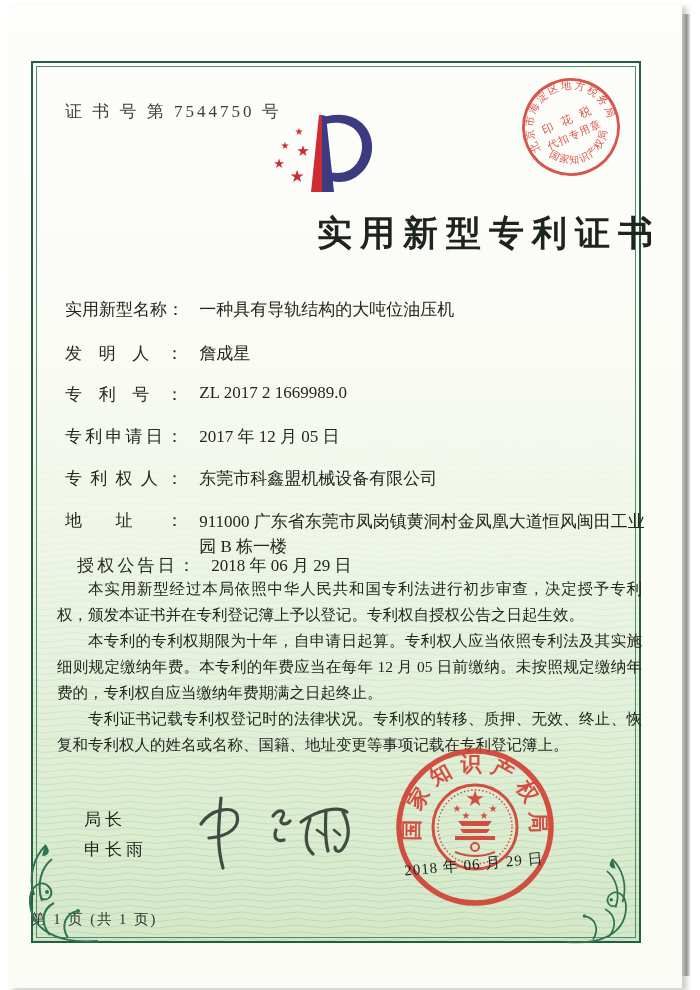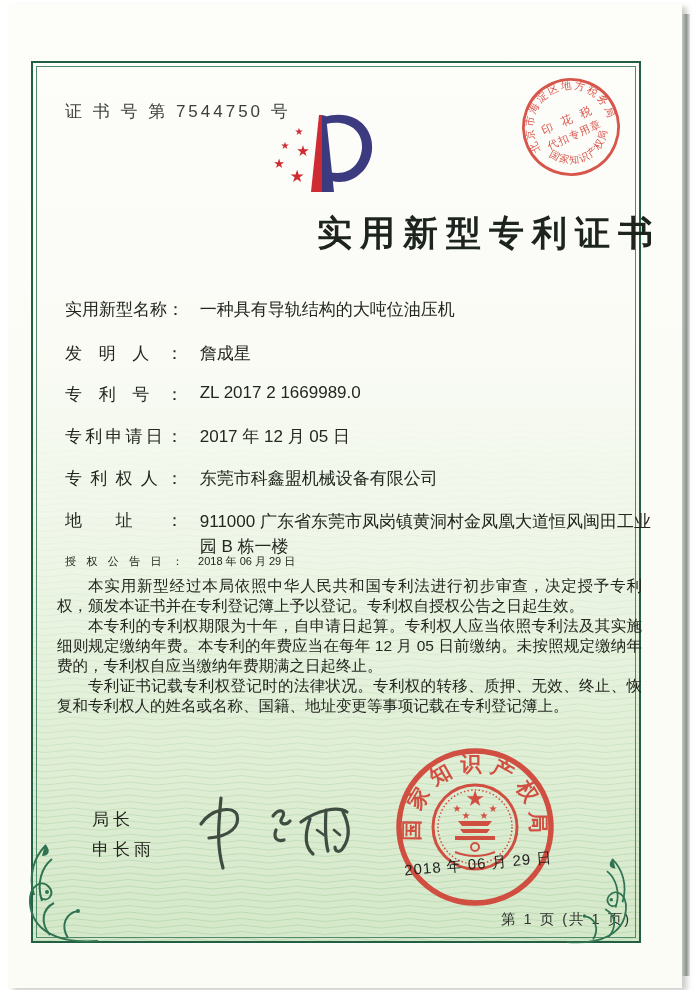--- a/index.html
+++ b/index.html
@@ -1,17 +1,17 @@
 <!DOCTYPE html>
 <html><head>
 <meta charset="utf-8">
 <style>
   html,body{margin:0;padding:0;background:#ffffff;}
   .canvas{position:relative;width:700px;height:990px;overflow:hidden;
-          font-family:Liberation Sans, sans-serif;color:#262b26;}
+          font-family:Liberation Serif, serif;color:#262b26;}
   .paper{position:absolute;left:8px;top:4px;width:674px;height:984px;
          background:linear-gradient(180deg,#fdfdfa 0%,#fcfcf7 40%,#fbfcf5 100%);
          box-shadow:5px 3px 5px rgba(130,134,128,.4);}
   .scan-edge{position:absolute;left:682px;top:14px;width:8px;height:962px;
          background:linear-gradient(90deg,#c3c6c1,#8f948e 55%,#e2e3df);}
   .frame-area{position:absolute;left:23px;top:57px;width:610px;height:882px;overflow:hidden;
          background:linear-gradient(180deg,rgba(255,255,255,0) 0%,rgba(244,249,240,.25) 32%,
          rgba(230,242,222,.6) 55%,rgba(219,236,208,.85) 78%,rgba(211,231,199,.95) 100%);}
   .frame-border{position:absolute;left:23px;top:57px;width:606px;height:878px;
          border:2px solid #23604300;border-color:#235f43;pointer-events:none;}
@@ -20,30 +20,30 @@
   .cert-no{position:absolute;left:57px;top:96px;font-size:17px;letter-spacing:3px;color:#3b3f3a;}
   .logo{position:absolute;left:252px;top:98px;}
   .title{position:absolute;left:23px;top:206px;width:630px;text-align:right;
          font-size:35px;font-weight:600;letter-spacing:8px;color:#1d241f;}
   .tax-stamp{position:absolute;left:498px;top:58px;transform:rotate(-24deg);opacity:.92;}
   .row{position:absolute;left:57px;font-size:17px;white-space:nowrap;}
   .lbl{display:inline-block;width:118px;text-align:justify;text-align-last:justify;
        vertical-align:top;color:#23271f;}
   .val{display:inline-block;margin-left:12px;color:#23271f;vertical-align:top;}
   .val.wrap{white-space:normal;width:458px;line-height:25px;}
-  .grant-pair{position:absolute;font-size:11px;white-space:nowrap;}
+  .grant-pair{position:absolute;font-size:17px;white-space:nowrap;margin-left:12px;}
   .paras{position:absolute;left:49px;top:572px;width:585px;font-size:15.5px;
-         line-height:20px;text-align:justify;color:#23271f;}
+         line-height:26px;text-align:justify;color:#23271f;}
   .paras p{margin:0;text-indent:31px;}
-  .signer{position:absolute;left:84px;font-size:17px;letter-spacing:4px;color:#23271f;text-align:center;}
+  .signer{position:absolute;left:76px;font-size:17px;letter-spacing:4px;color:#23271f;text-align:center;}
   .signature{position:absolute;left:175px;top:782px;}
   .seal{position:absolute;left:362px;top:718px;}
   .seal-date{position:absolute;left:396px;top:850px;width:170px;font-size:15px;
          letter-spacing:1px;color:#1f1f1f;transform:rotate(-5deg);}
-  .footer{position:absolute;left:23px;top:906px;width:600px;text-align:right;
+  .footer{position:absolute;left:23px;top:906px;width:600px;text-align:left;
          font-size:14.5px;color:#2c332c;letter-spacing:2px;}
   .flourish{position:absolute;}
   .flourish.right{transform:scaleX(-1);}
 </style>
 </head>
 <body>
 
 <div class="canvas">
  <div class="paper">
 

